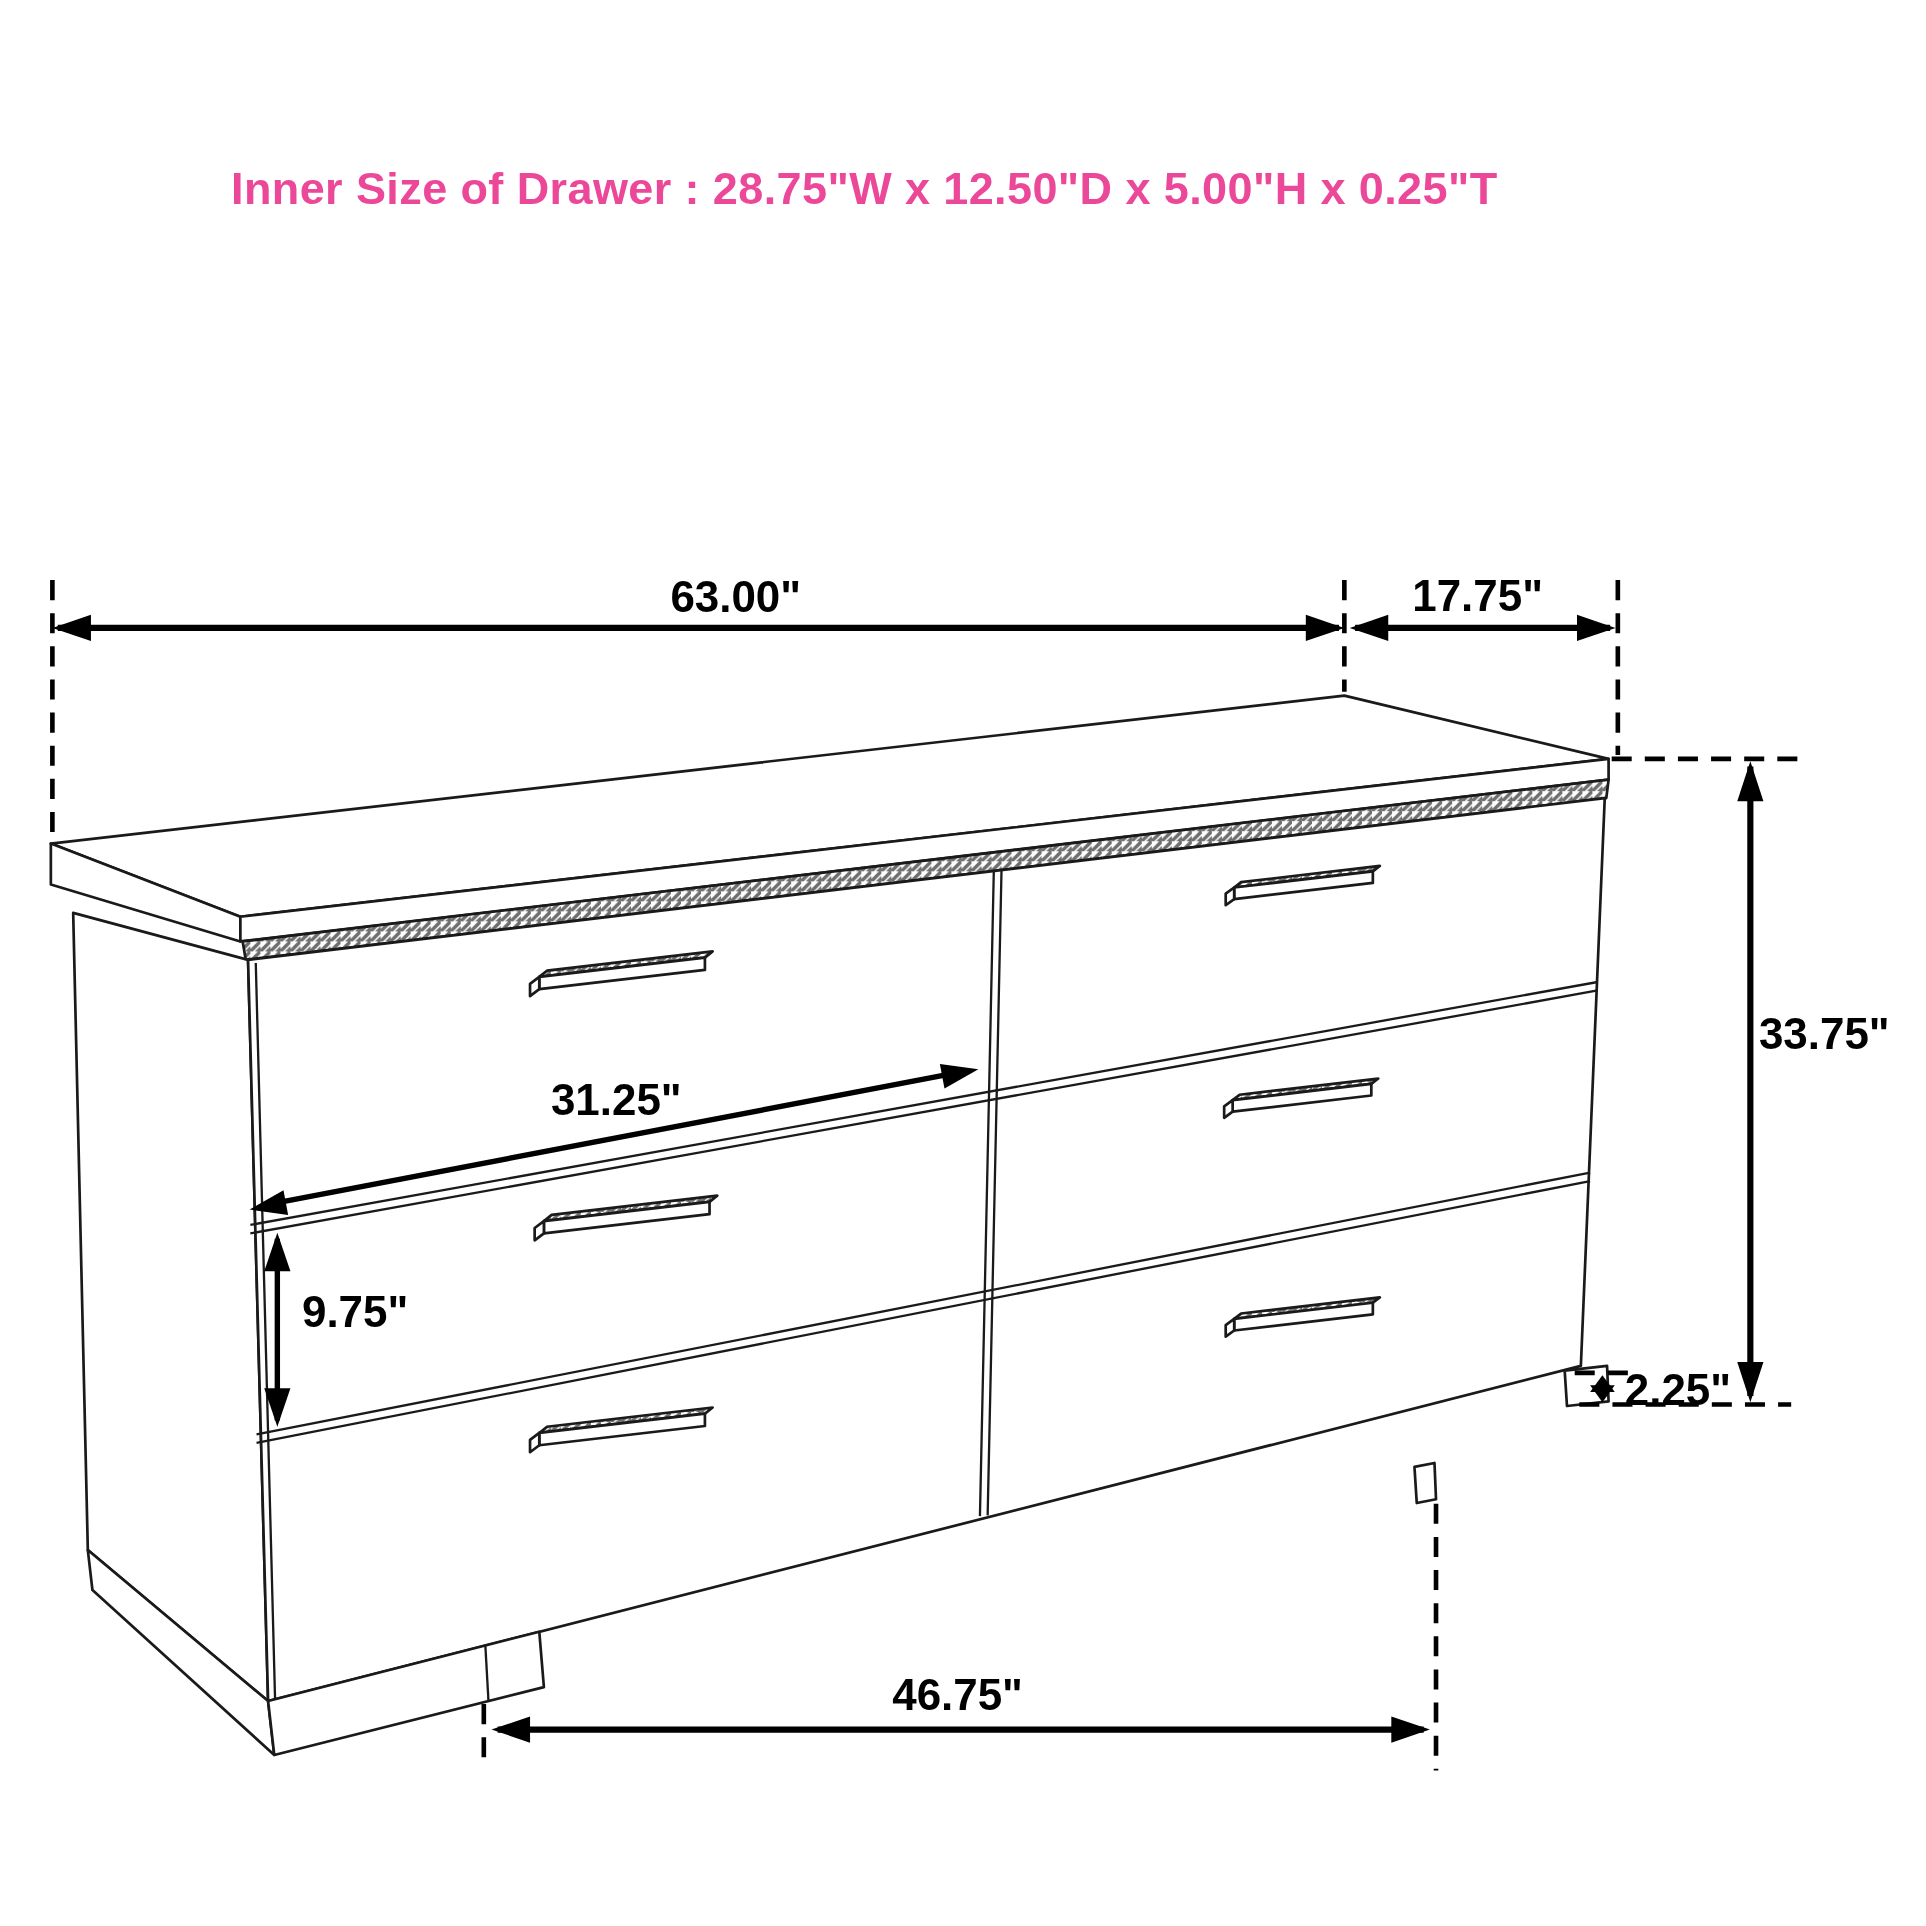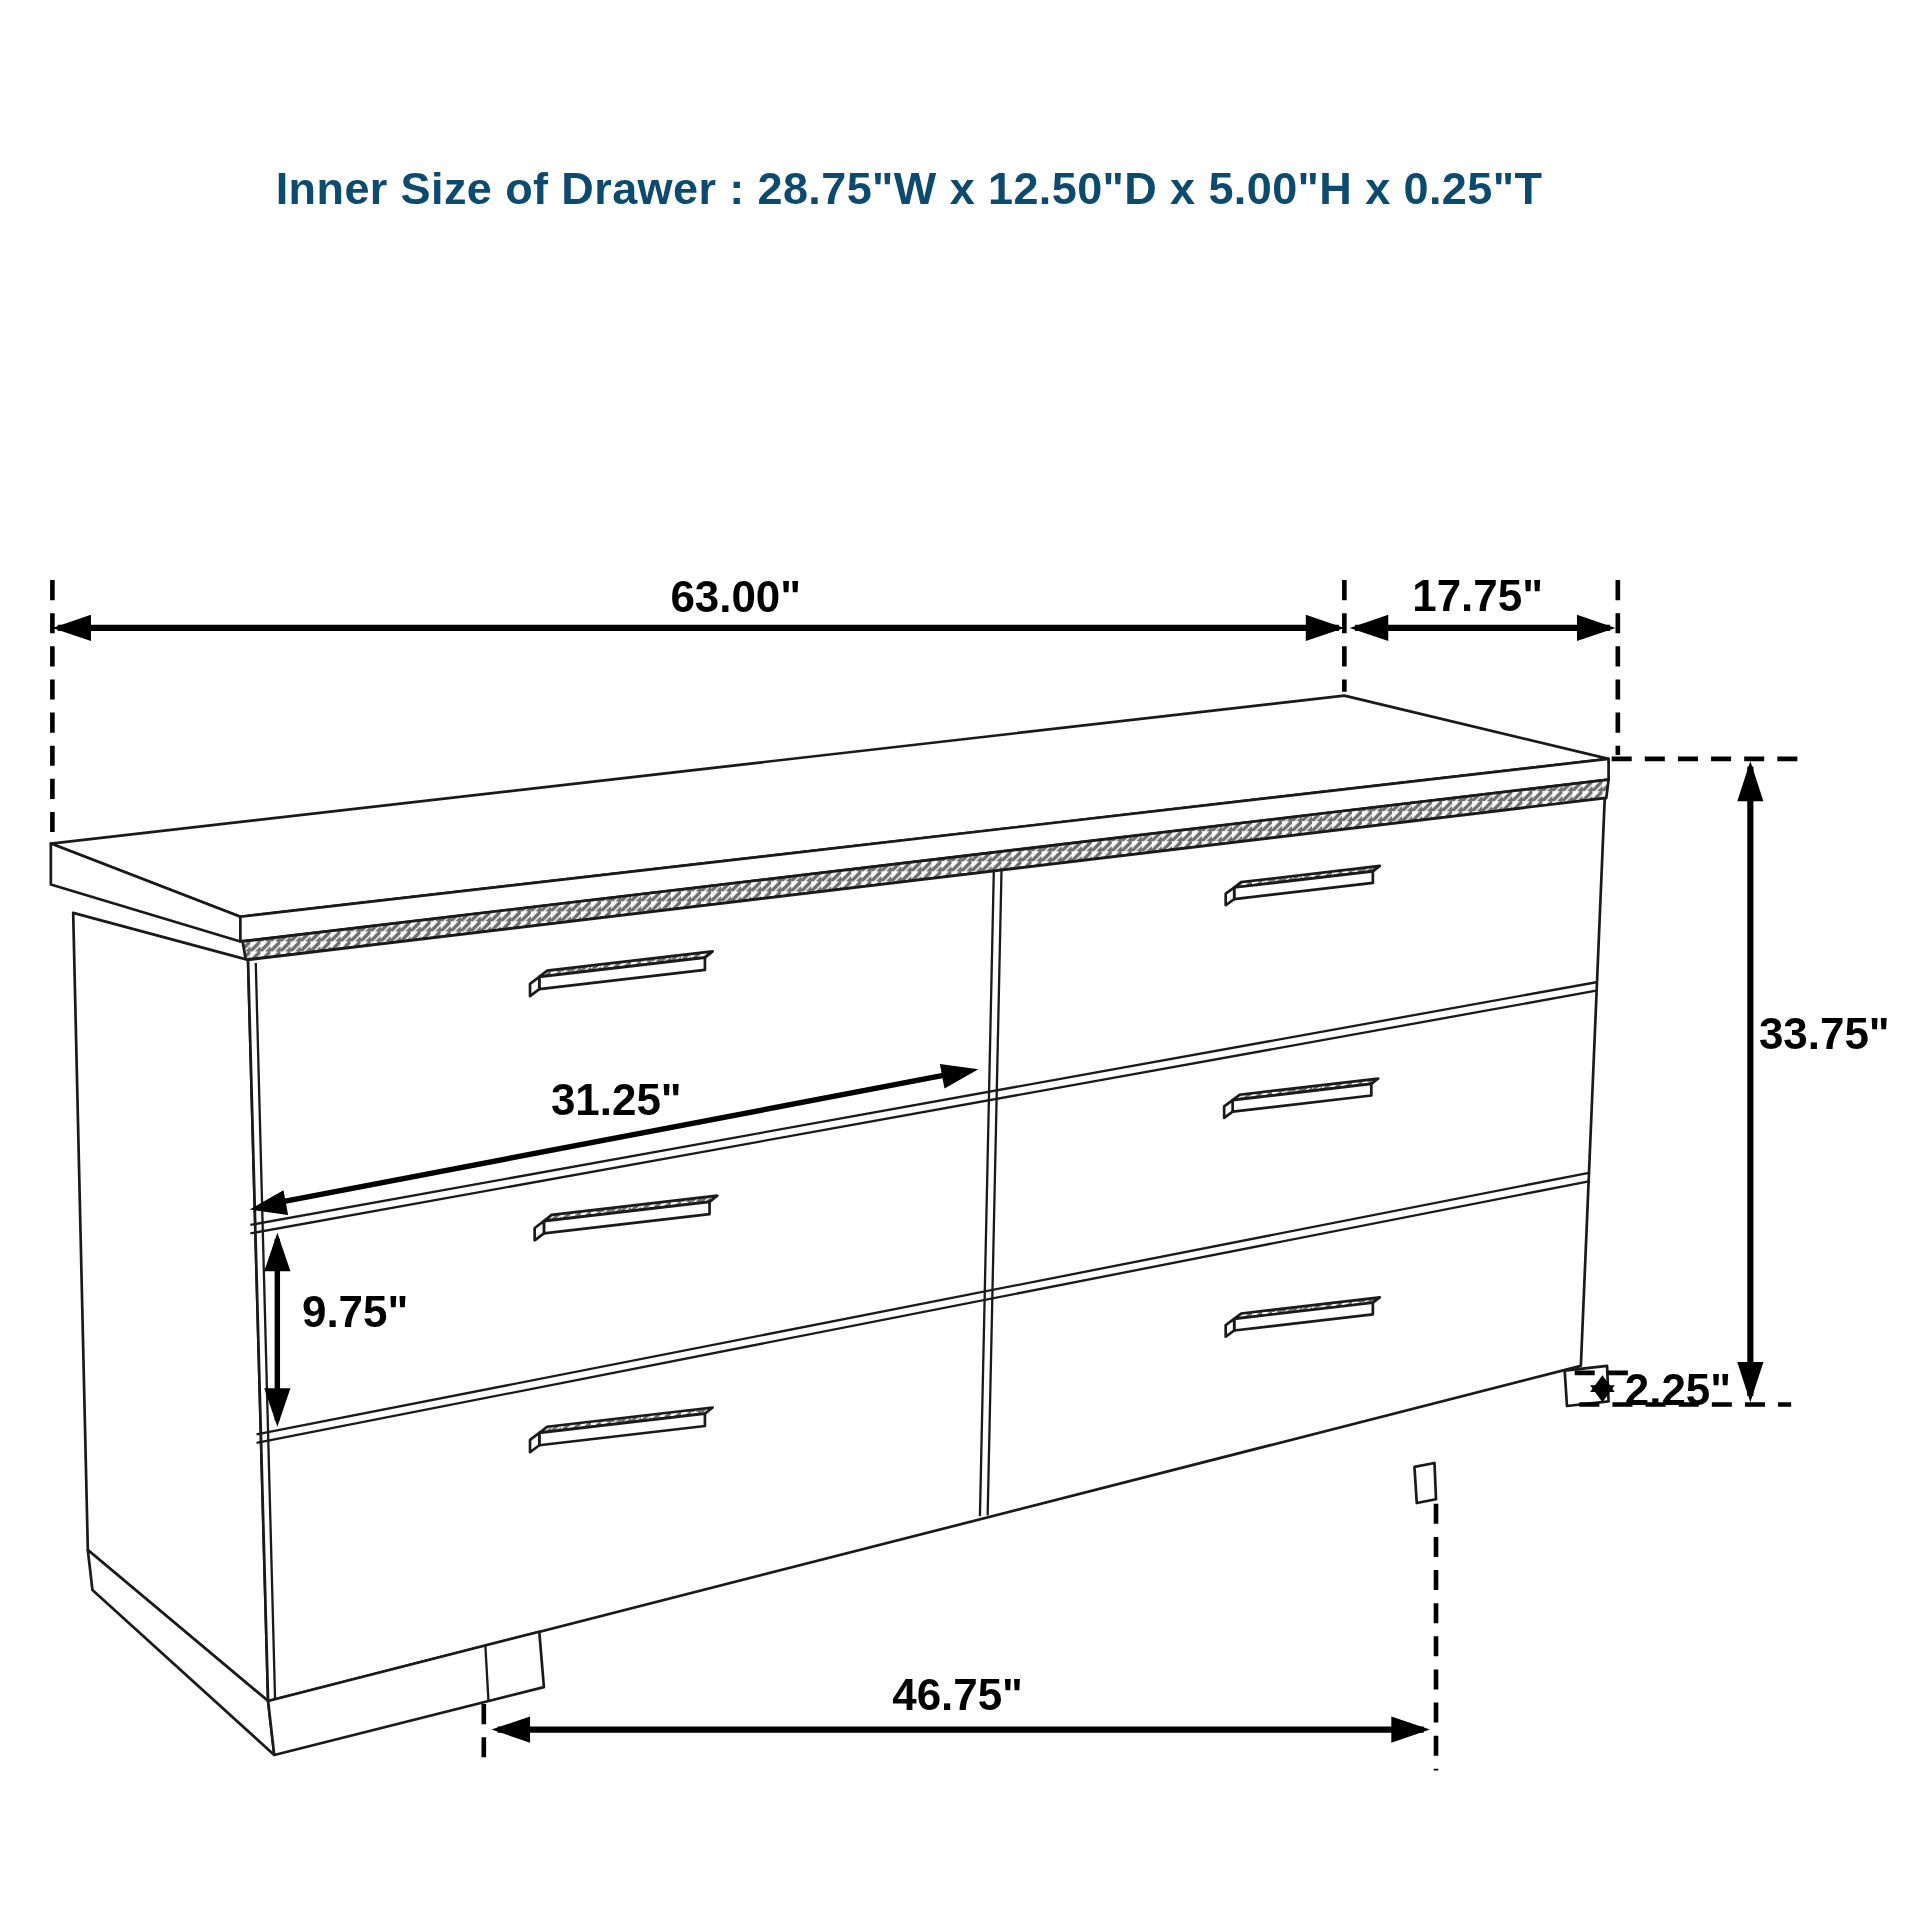--- a/index.html
+++ b/index.html
@@ -9,24 +9,23 @@
     height: 1926px;
     background: #ffffff;
     font-family: "Liberation Sans", sans-serif;
     overflow: hidden;
   }
   .title {
     position: absolute;
     left: 231px;
     top: 163px;
     width: 1356px;
-    text-align: center;
     font-size: 45px;
     font-weight: bold;
-    color: #0c4a6e;
+    color: #ec4899;
     letter-spacing: 0.4px;
     white-space: nowrap;
   }
   svg { position: absolute; left: 0; top: 0; }
   .outline  { fill: #ffffff; stroke: #1a1a1a; stroke-width: 3.5; stroke-linejoin: round; }
   .thinline { fill: none;    stroke: #1a1a1a; stroke-width: 3;   stroke-linejoin: round; }
   .dimline  { stroke: #000000; stroke-width: 8; fill: none; }
   .dimthin  { stroke: #000000; stroke-width: 7; fill: none; }
   .ext      { stroke: #000000; stroke-width: 6; fill: none; stroke-dasharray: 26 17; }
   .head     { fill: #000000; stroke: none; }

